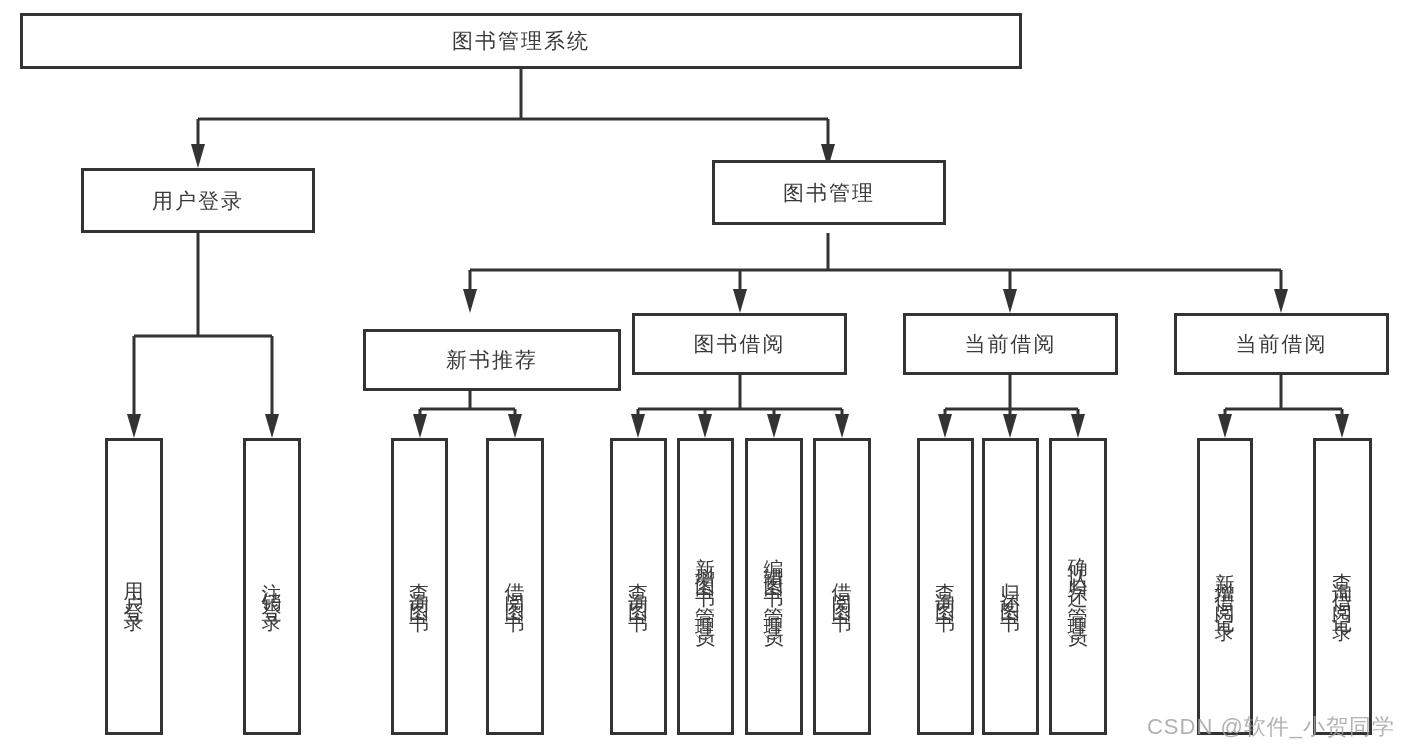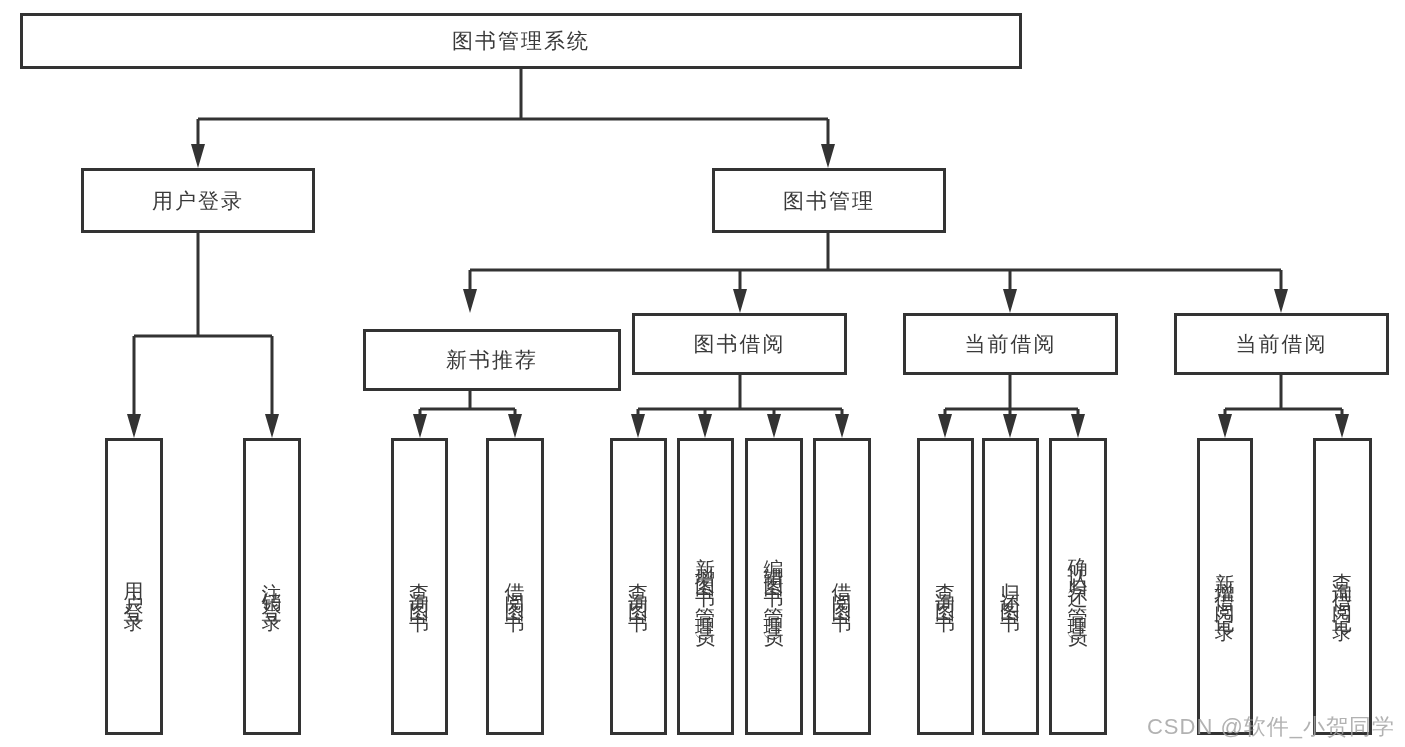--- a/index.html
+++ b/index.html
@@ -75,21 +75,21 @@
              M1218 414h14l-7 24z M1335 414h14l-7 24z"></path>
   </svg>
 
   <div class="node h" style="left:20px;top:13px;width:1002px;height:56px">
     <span>图书管理系统</span>
   </div>
 
   <div class="node h" style="left:81px;top:168px;width:234px;height:65px">
     <span>用户登录</span>
   </div>
-  <div class="node h" style="left:712px;top:168px;width:234px;height:65px">
+  <div class="node h" style="left:712px;top:160px;width:234px;height:65px">
     <span>图书管理</span>
   </div>
 
   <div class="node h" style="left:363px;top:329px;width:258px;height:62px">
     <span>新书推荐</span>
   </div>
   <div class="node h" style="left:903px;top:313px;width:215px;height:62px">
     <span>当前借阅</span>
   </div>
   <div class="node h" style="left:632px;top:313px;width:215px;height:62px">

